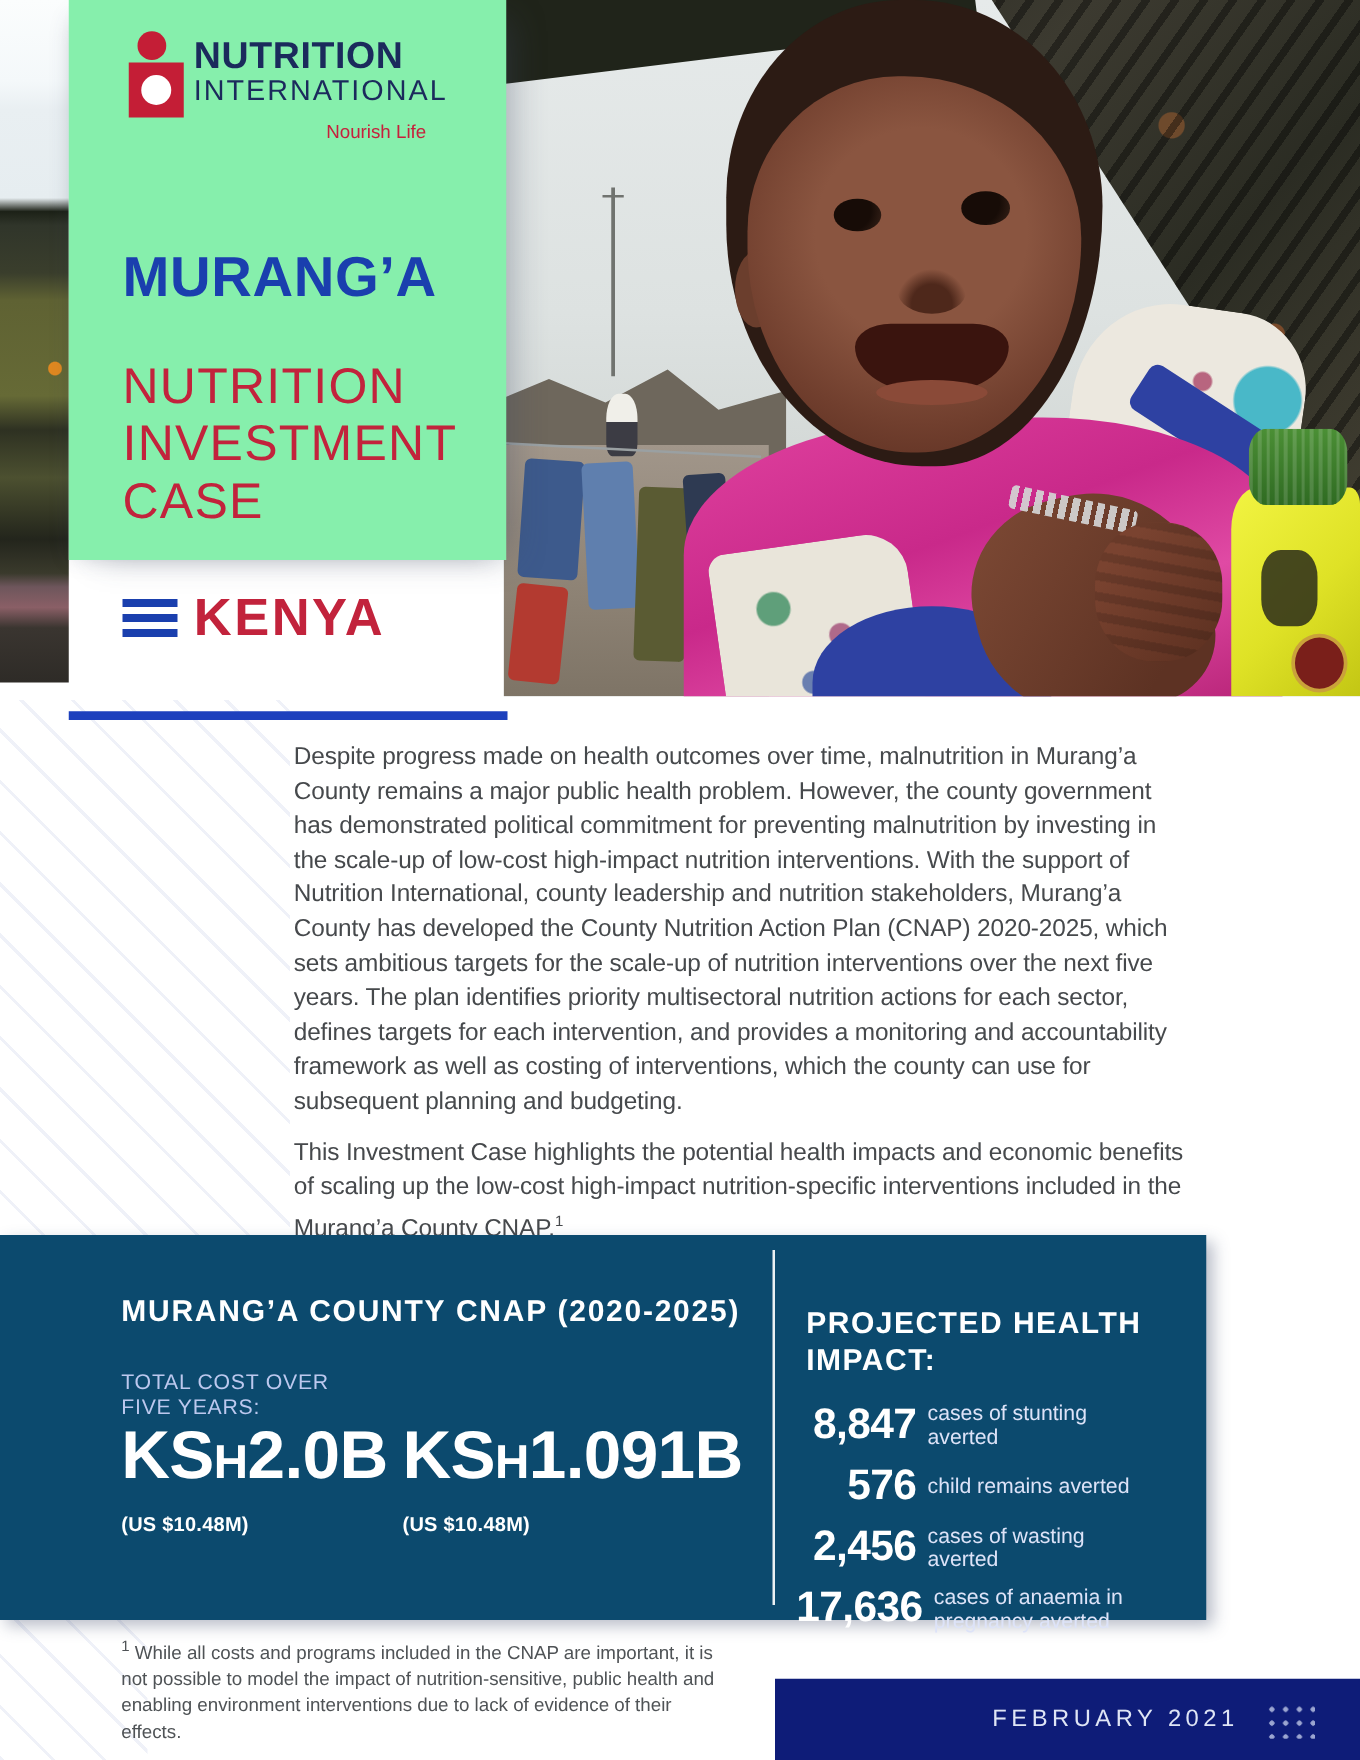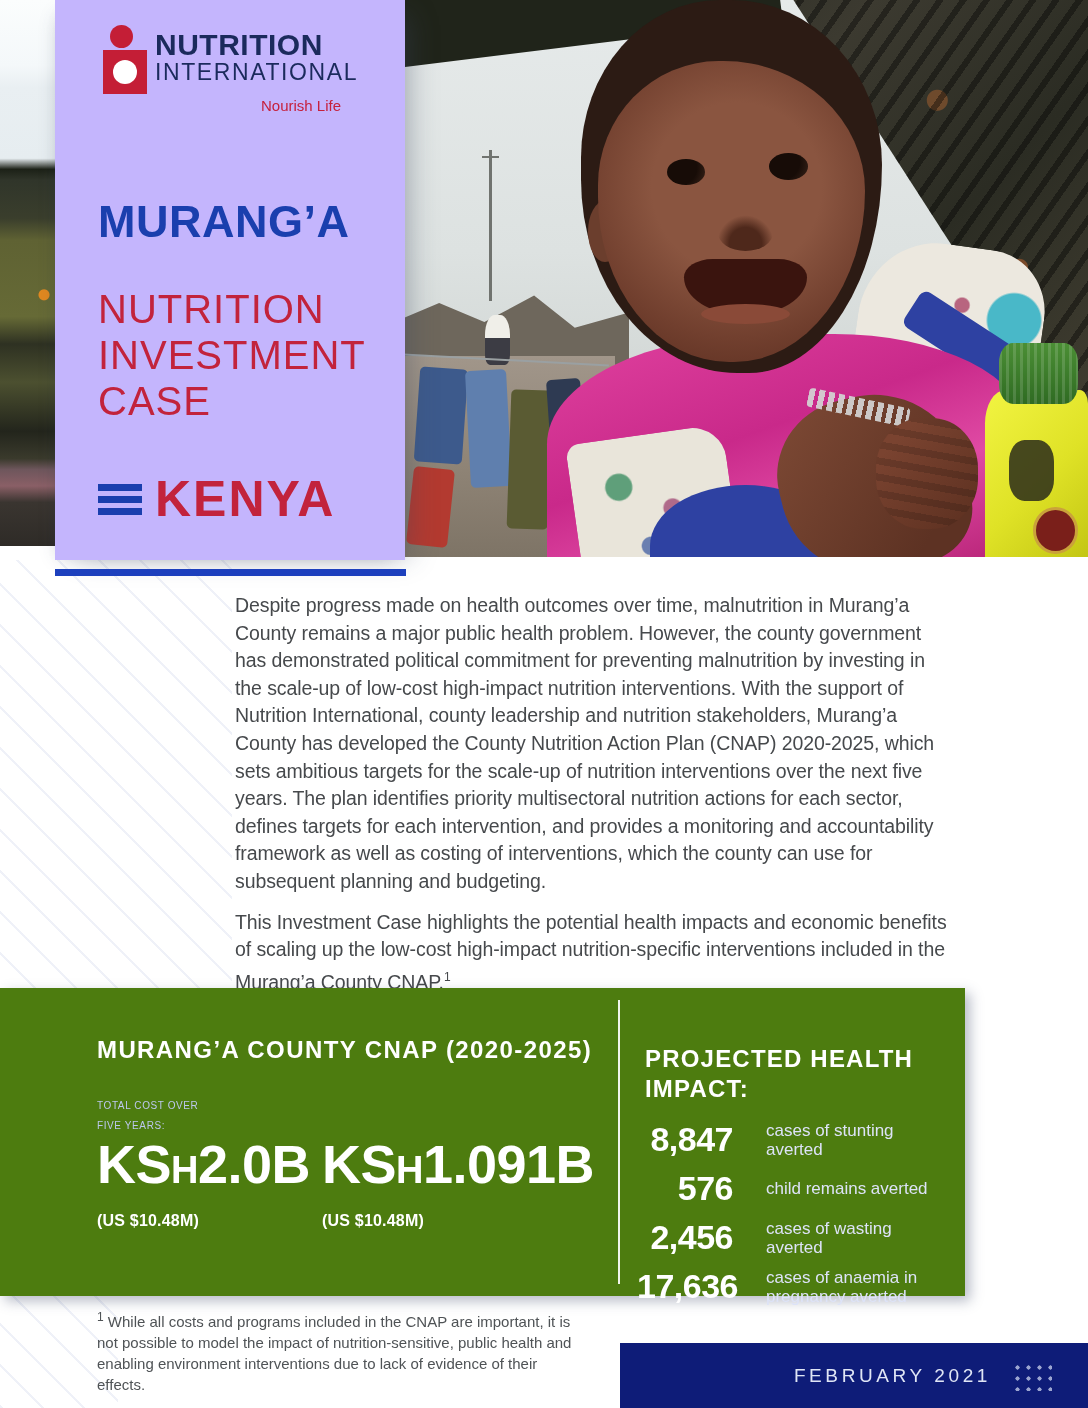--- a/index.html
+++ b/index.html
@@ -18,37 +18,37 @@
     background:
       radial-gradient(circle at 80% 54%, #e08820 0 5px, rgba(0,0,0,0) 6px),
       linear-gradient(180deg,
         #fbfdfd 0%, #f4f8fa 12%, #e9eff2 16%, #e6edf0 29%,
         #1c2117 31%, #30352a 33%, #3a3e2c 40%,
         #5f6233 44%, #666a36 58%, #2e3122 63%,
         #4c5030 70%, #23251c 79%, #3a3a2c 84%,
         #6e565c 86%, #8a5f66 89%, #3a3530 92%, #2e2b27 100%); }
 
   
-  .card { position:absolute; left:55px; top:0; width:350px; height:560px; background:#c4b5fd; z-index:2;
+  .card { position:absolute; left:55px; top:0; width:350px; height:448px; background:#86efac; z-index:2;
     box-shadow:14px 6px 26px -10px rgba(60,70,95,.38), -6px 6px 18px -10px rgba(60,70,95,.28); }
   .logo-dot { position:absolute; left:55px; top:25px; width:23px; height:23px; border-radius:50%; background:#c41e36; }
   .logo-square { position:absolute; left:48px; top:50px; width:44px; height:44px; background:#c41e36; }
   .logo-square .hole { position:absolute; left:10px; top:10px; width:24px; height:24px; border-radius:50%; background:#ffffff; }
   .logo-text { position:absolute; left:100px; top:30px; width:186px; color:#1b2a5c; }
   .logo-name1 { font-size:30px; font-weight:800; letter-spacing:.5px; line-height:30px; }
   .logo-name2 { font-size:23px; font-weight:400; letter-spacing:1.6px; line-height:25px; }
   .logo-tagline { margin-top:12px; text-align:right; font-size:15px; font-weight:400; color:#c6203c; }
 
   .title-block { position:absolute; left:43px; top:196px; }
   .county-title { font-size:45px; font-weight:800; letter-spacing:.5px; color:#1a3fae; }
   .doc-title { margin-top:38px; font-size:40px; font-weight:400; letter-spacing:1px; line-height:46px; color:#c2233c; }
   .kenya-row { position:absolute; left:43px; top:470px; display:flex; align-items:center; gap:13px; }
   .kenya-bars { width:44px; height:31px;
     background:repeating-linear-gradient(180deg, #1a3fae 0 7px, rgba(0,0,0,0) 7px 12px); }
-  .kenya-text { font-size:50px; font-weight:800; letter-spacing:2px; color:#c2233c; }
+  .kenya-text { font-size:42px; font-weight:800; letter-spacing:2px; color:#c2233c; }
 
   .card-underline { position:absolute; left:55px; top:569px; width:351px; height:7px; background:#1d40bd; z-index:2; }
 
   
   .photo { position:absolute; left:403px; top:0; width:685px; height:557px; overflow:hidden; z-index:1;
     background:linear-gradient(180deg, #e6eaea 0%, #dde2e1 45%, #d3d8d6 68%, #c9cecb 100%); }
   .photo > div { position:absolute; }
   .ph-wall { left:0; top:0; width:100%; height:100%;
     background:
       repeating-linear-gradient(125deg, rgba(0,0,0,.38) 0 6px, rgba(0,0,0,0) 6px 19px),
@@ -113,35 +113,35 @@
     background:repeating-linear-gradient(10deg, rgba(0,0,0,.14) 0 7px, rgba(0,0,0,0) 7px 16px),
                linear-gradient(135deg, #7a4330 20%, #5f3222 90%); }
 
   
   .intro { position:absolute; left:235px; top:592px; width:714px; color:#46494c; z-index:2;
     font-size:19.5px; line-height:27.6px; letter-spacing:-.1px; }
   .intro p + p { margin-top:13px; }
   sup { font-size:12px; }
 
   
-  .panel { position:absolute; left:0; top:988px; width:965px; height:308px; background:#4d7c0f; z-index:3;
+  .panel { position:absolute; left:0; top:988px; width:965px; height:308px; background:#0c4a6e; z-index:3;
     box-shadow:5px 5px 12px rgba(50,60,95,.35); color:#ffffff; }
   .panel-heading { position:absolute; left:97px; top:48px; font-size:24px; font-weight:700; letter-spacing:1.4px; }
-  .cost-label { position:absolute; top:108px; font-size:10px; font-weight:400; letter-spacing:.6px; line-height:20px; color:#bcc8ee; }
+  .cost-label { position:absolute; top:108px; font-size:17px; font-weight:400; letter-spacing:.6px; line-height:20px; color:#bcc8ee; }
   .cost-label.c1 { left:97px; } .cost-label.c2 { left:322px; }
   .cost-amount { position:absolute; top:146px; font-size:54px; font-weight:700; letter-spacing:-.5px; line-height:60px; }
   .cost-amount.c1 { left:97px; } .cost-amount.c2 { left:322px; }
   .cost-amount .sm { font-size:38px; }
   .cost-usd { position:absolute; top:224px; font-size:16px; font-weight:700; letter-spacing:.2px; }
   .cost-usd.c1 { left:97px; } .cost-usd.c2 { left:322px; }
   .panel-divider { position:absolute; left:618px; top:12px; width:2px; height:284px; background:rgba(255,255,255,.92); }
   .impact { position:absolute; left:645px; top:24px; width:300px; }
   .impact-heading { font-size:24px; font-weight:700; letter-spacing:1.2px; line-height:30px;margin-top:32px; }
   .impact-rows { margin-top:16px; margin-left:-8px; display:flex; flex-direction:column; gap:10px; }
-  .impact-row { display:flex; align-items:center; gap:33px; }
+  .impact-row { display:flex; align-items:center; gap:9px; }
   .impact-value { min-width:96px; text-align:right; font-size:34px; font-weight:700; letter-spacing:-.5px; }
   .impact-label { font-size:17px; line-height:19px; color:#dde3f8; max-width:180px; }
 
   
   .footnote { position:absolute; left:97px; top:1307px; width:482px; z-index:2;
     font-size:15px; line-height:21px; color:#4f5356; }
   .footer { position:absolute; left:620px; top:1343px; width:468px; height:65px; background:#0e1c78; z-index:3;
     display:flex; align-items:center; justify-content:flex-end; gap:19px; padding-right:36px; }
   .footer-date { font-size:19px; letter-spacing:3.6px; color:#dfe5f5;text-align:right; }
   .grid-dots { width:42px; height:31px;

